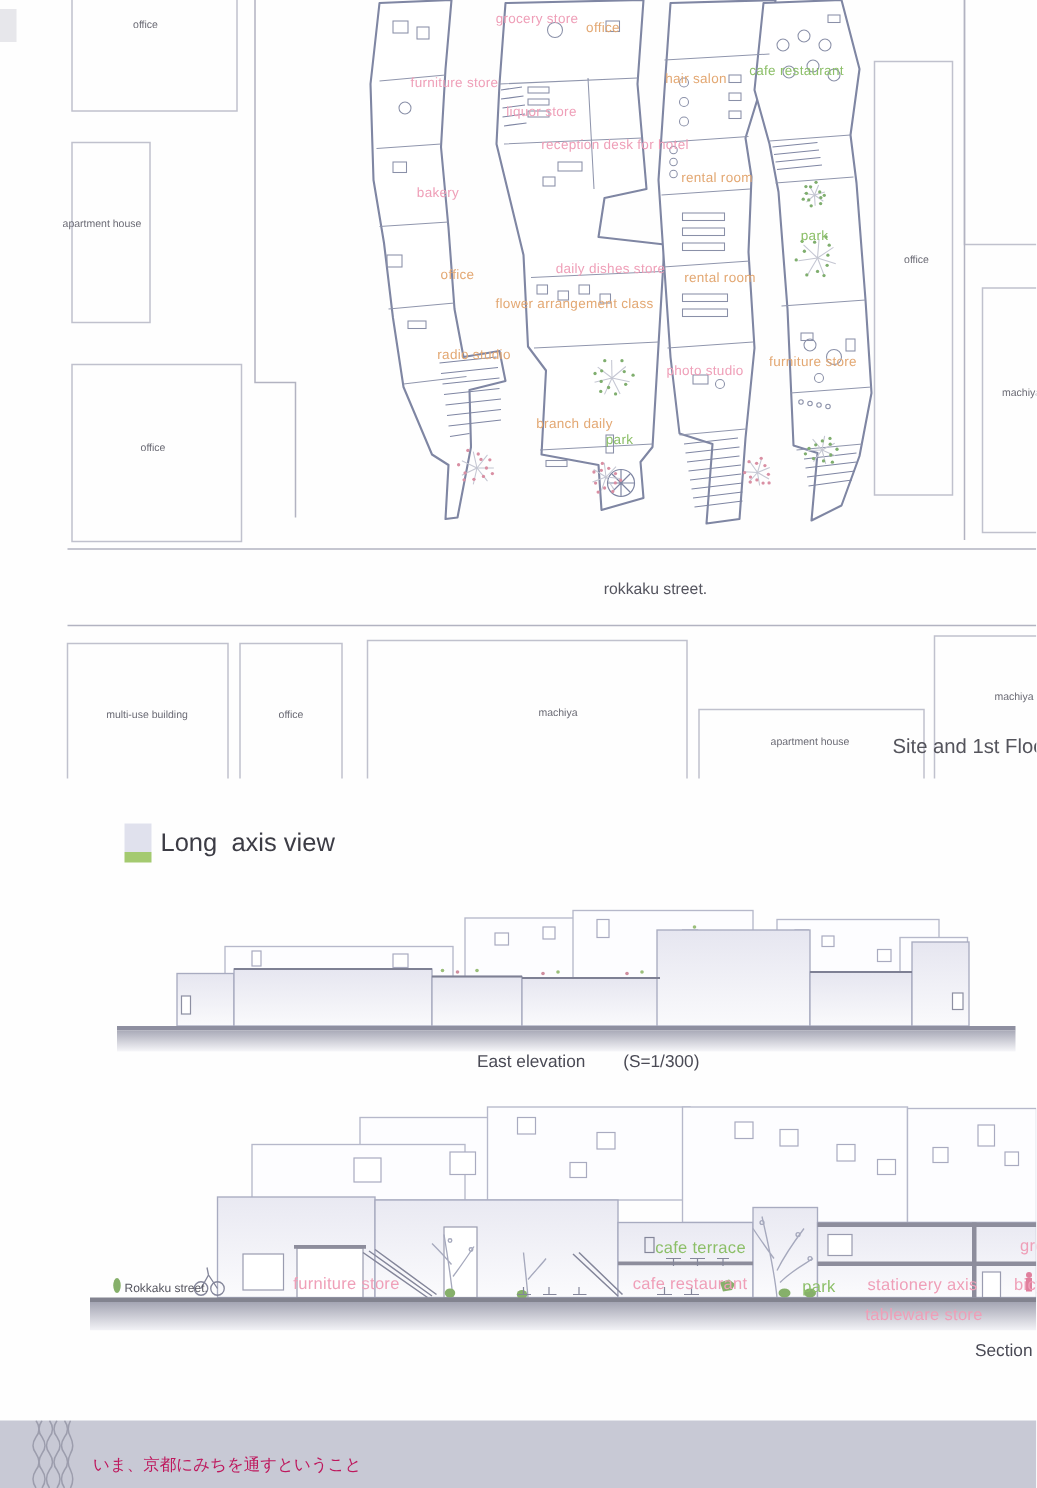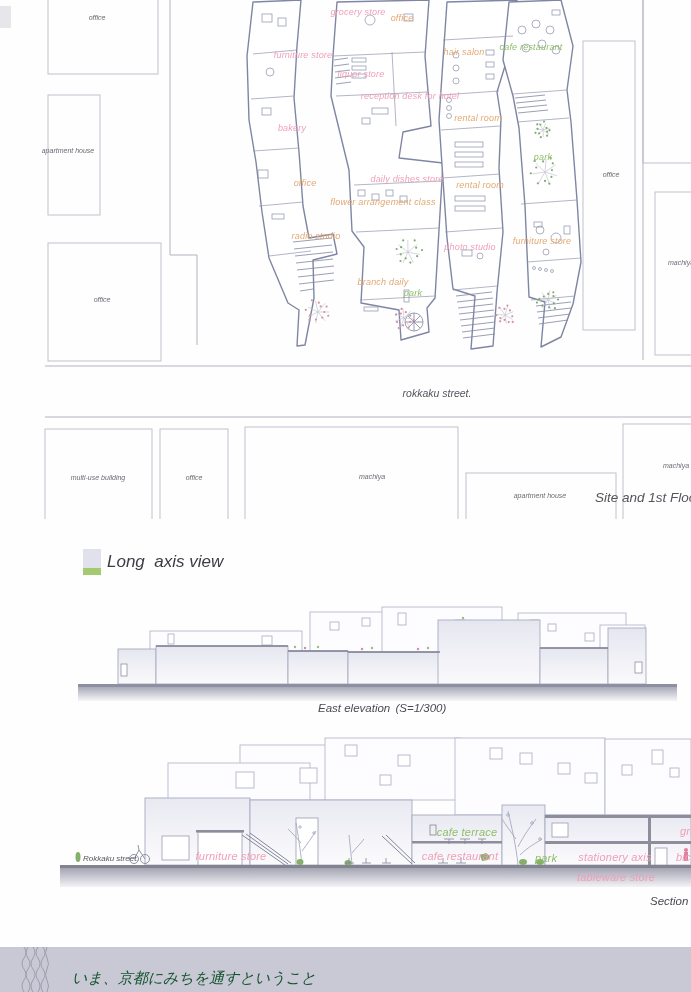--- a/index.html
+++ b/index.html
@@ -1,37 +1,37 @@
 <!DOCTYPE html>
 <html><head>
 <meta charset="utf-8">
 <style>
   html,body{margin:0;padding:0;background:#ffffff;}
   #board{position:relative;width:691px;height:992px;overflow:hidden;background:#fefefe;
-         font-family:"Liberation Sans",sans-serif;font-style:italic;}
+         font-family:"Liberation Sans",sans-serif;}
   svg{position:absolute;left:0;top:0;}
   .lbl{position:absolute;white-space:nowrap;transform:translate(-50%,-50%);
        font-size:9px;letter-spacing:.2px;}
   .lbl-pink{color:#ef9fb8;}
   .lbl-orange{color:#e3a873;}
   .lbl-green{color:#8cbf68;}
   .ctx{position:absolute;white-space:nowrap;transform:translate(-50%,-50%);
        font-size:7px;color:#6a6a74;}
   .ctx-clip{transform:none;}
   .street-lbl{position:absolute;transform:translate(-50%,-50%);font-size:10.5px;color:#55555f;white-space:nowrap;}
   .cap{position:absolute;font-size:11.5px;color:#4a4a55;white-space:nowrap;}
   .big-cap{position:absolute;font-size:13.5px;color:#54545c;white-space:nowrap;}
   .sec-street{position:absolute;font-size:8px;color:#55555f;white-space:nowrap;}
   .sec-lbl{font-size:11px;}
   #longaxis-header{position:absolute;left:83px;top:548px;height:30px;}
   #longaxis-icon-top{position:absolute;left:0;top:1px;width:18px;height:19px;background:#e0e1ed;}
   #longaxis-icon-bar{position:absolute;left:0;top:20px;width:18px;height:7px;background:#a4ca70;}
   #longaxis-title{position:absolute;left:24px;top:4px;font-size:17px;color:#3c3c45;white-space:pre;}
   #footer-band{position:absolute;left:0;top:947px;width:691px;height:45px;background:#c8c9d5;}
-  #footer-title{position:absolute;left:72px;top:22px;font-size:15px;color:#14532d;white-space:nowrap;
+  #footer-title{position:absolute;left:62px;top:22px;font-size:11px;color:#be185d;white-space:nowrap;
                 font-family:"DejaVu Sans","Liberation Sans",sans-serif;}
   #corner-mark{position:absolute;left:0;top:6px;width:11px;height:22px;background:#dddde3;opacity:.7;}
 </style>
 </head>
 <body>
 
 <div id="board">
 
   <div id="corner-mark"></div>
 
@@ -383,21 +383,21 @@
       <defs>
           <linearGradient id="gg" x1="0" y1="0" x2="0" y2="1">
         <stop offset="0" stop-color="#a9aab8"></stop>
             <stop offset="1" stop-color="#f6f6f9"></stop>
           </linearGradient>
         </defs>
     </g>
   </svg>
   <div class="cap" style="left:318px;top:702px">
     <span>East elevation</span>
-    <span style="margin-left:2px">(S=1/300)</span>
+    <span style="margin-left:22px">(S=1/300)</span>
   </div>
 
   <svg style="top:735px" width="691" height="152" viewBox="0 0 691 152">
     <g fill="#fdfdff" stroke="#b6b8ca" stroke-width=".9">
       <rect x="240" y="10" width="165" height="55"></rect>
       <rect x="325" y="3" width="135" height="62"></rect>
       <rect x="455" y="3" width="150" height="77"></rect>
       <rect x="605" y="4" width="86" height="76"></rect>
       <rect x="168" y="28" width="142" height="37"></rect>
     </g>

